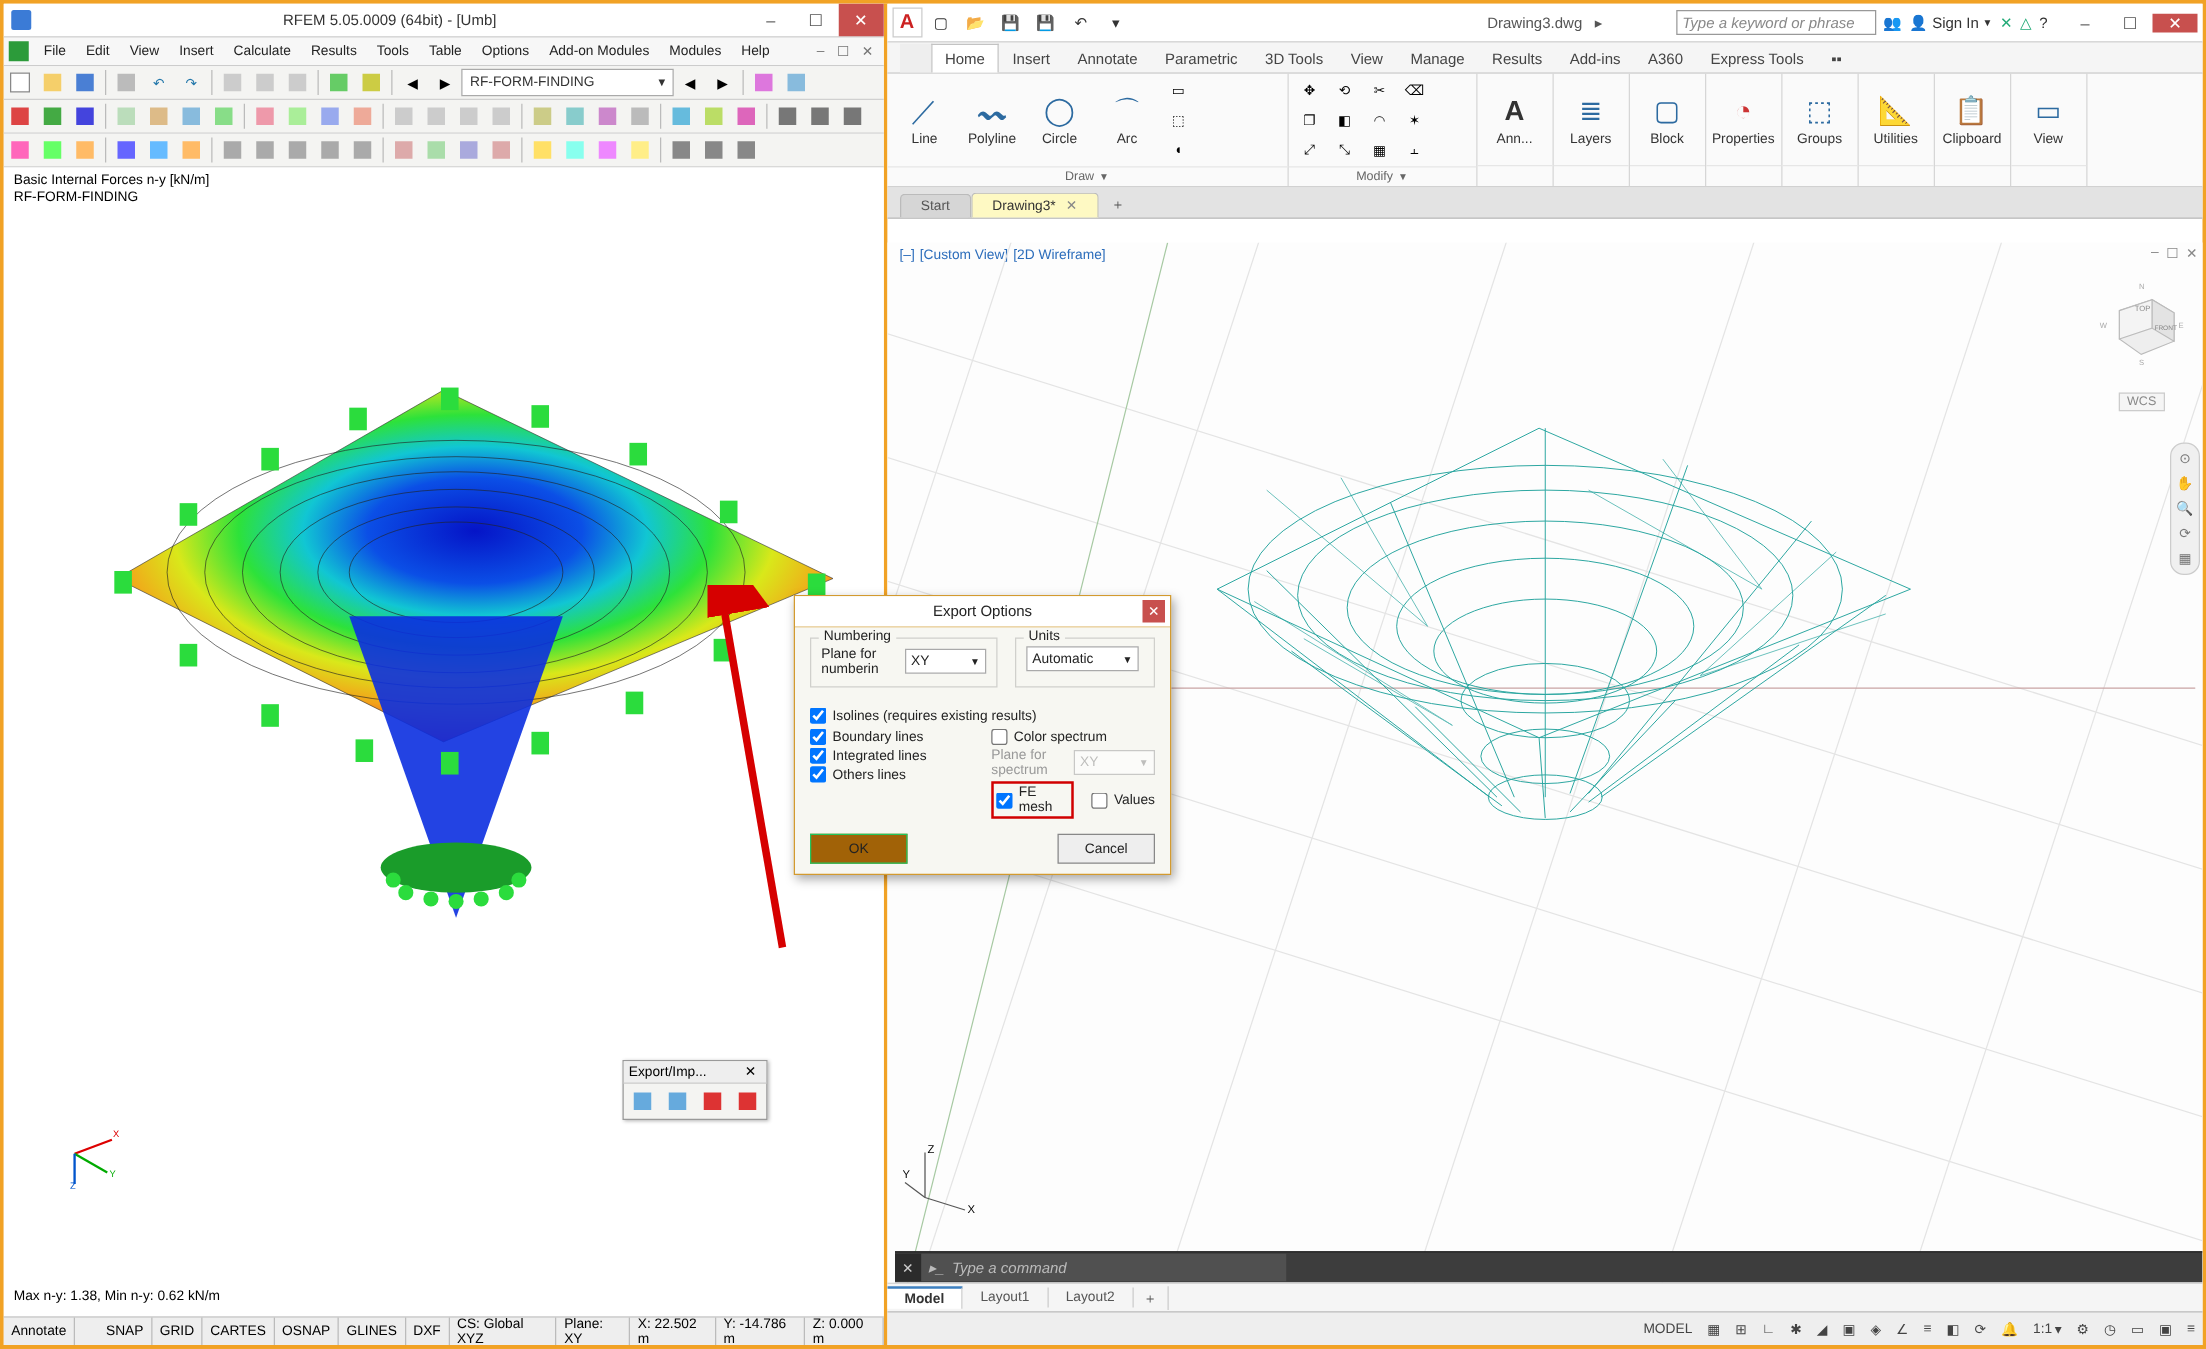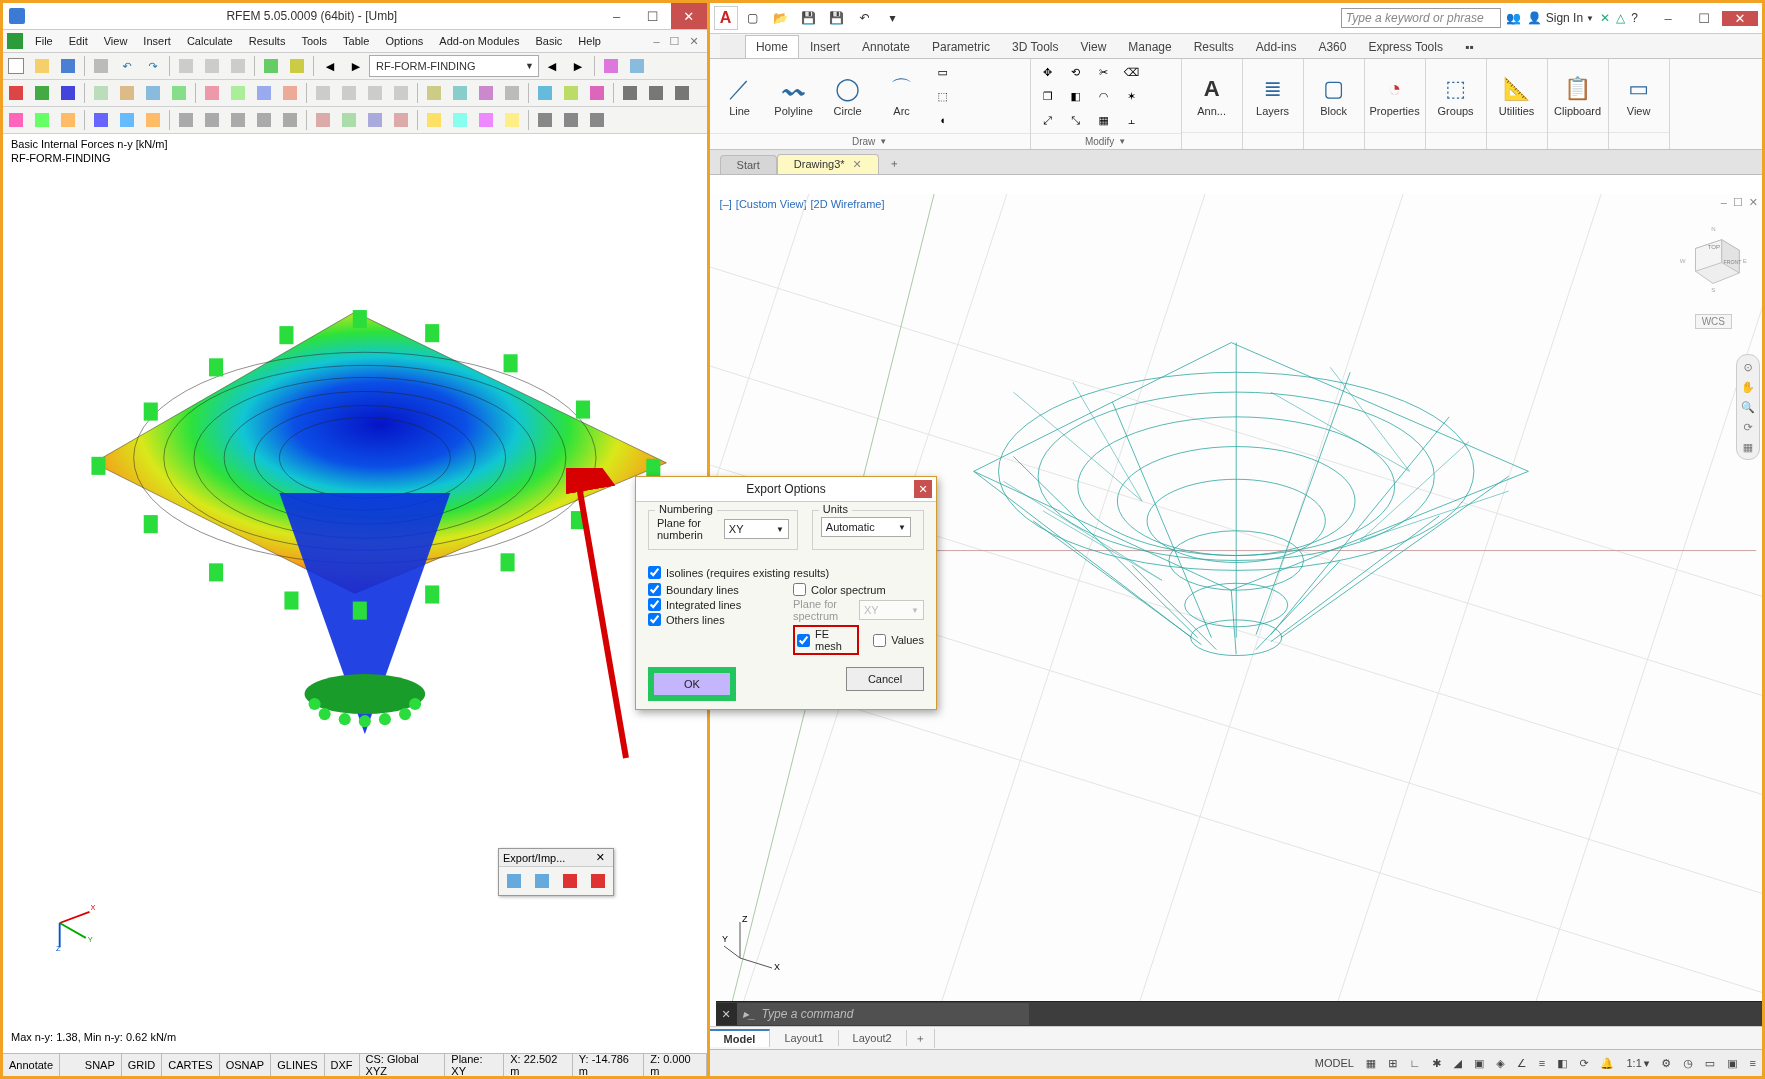--- a/index.html
+++ b/index.html
@@ -90,21 +90,21 @@
 .dialog .body{padding:8px 12px;}
 .dgroup{border:1px solid #d0d0cc;padding:6px 8px 8px 8px;margin-bottom:8px;position:relative;}
 .dgroup .gt{position:absolute;top:-8px;left:6px;background:#f7f7f2;padding:0 4px;font-size:11px;}
 .dialog label{display:flex;align-items:center;gap:5px;margin:2px 0;}
 .dialog input[type=radio],.dialog input[type=checkbox]{margin:0;}
 .cols{display:flex;gap:14px;}
 .cols>div{flex:1;}
 .dsel{border:1px solid #aaa;background:#fff;height:18px;display:flex;align-items:center;padding:0 4px;min-width:55px;font-size:11px;}
 .dsel .arr{margin-left:auto;font-size:8px;}
 .dbtn{width:76px;height:22px;border:1px solid #888;background:#eee;display:flex;align-items:center;justify-content:center;}
-.dbtn.primary{border:6px solid #22c55e;background:#c4b5fd;text-align:center;}
+.dbtn.primary{border:1px solid #22c55e;background:#a16207;text-align:center;}
 .highlight{border:2px solid #d10000;padding:1px 2px;display:inline-flex;align-items:center;gap:4px;}
 
 .arrow{position:absolute;top:465px;left:563px;z-index:50;pointer-events:none;}
 
 .axes{position:absolute;left:38px;width:56px;height:56px;}
 </style>
 </head>
 <body>
 
 <div class="wrap">
@@ -126,21 +126,21 @@
       <div class="mi">File</div>
       <div class="mi">Edit</div>
       <div class="mi">View</div>
       <div class="mi">Insert</div>
       <div class="mi">Calculate</div>
       <div class="mi">Results</div>
       <div class="mi">Tools</div>
       <div class="mi">Table</div>
       <div class="mi">Options</div>
       <div class="mi">Add-on Modules</div>
-      <div class="mi">Basic</div>
+      <div class="mi">Modules</div>
       <div class="mi">Help</div>
       <div class="ctrls">
         <span>–</span>
         <span>☐</span>
         <span>✕</span>
       </div>
     </div>
 
     <div class="tbrow">
       <div class="tbtn">
@@ -463,20 +463,21 @@
     <div class="titlebar" style="height:30px">
       <div class="qat">
         <div class="acadlogo">A</div>
         <div class="tbtn">▢</div>
         <div class="tbtn">📂</div>
         <div class="tbtn">💾</div>
         <div class="tbtn">💾</div>
         <div class="tbtn">↶</div>
         <div class="tbtn">▾</div>
       </div>
+      <div class="tb-center-ac"><span>Drawing3.dwg</span> &nbsp; ▸</div>
       <div class="tb-right">
         <div class="searchbox">
             <span>Type a keyword or phrase</span>
           </div>
         <span>👥</span>
         <div class="signin">
             <span>👤</span>
             <span>Sign In</span>
             <span style="font-size:8px">▼</span>
           </div>

